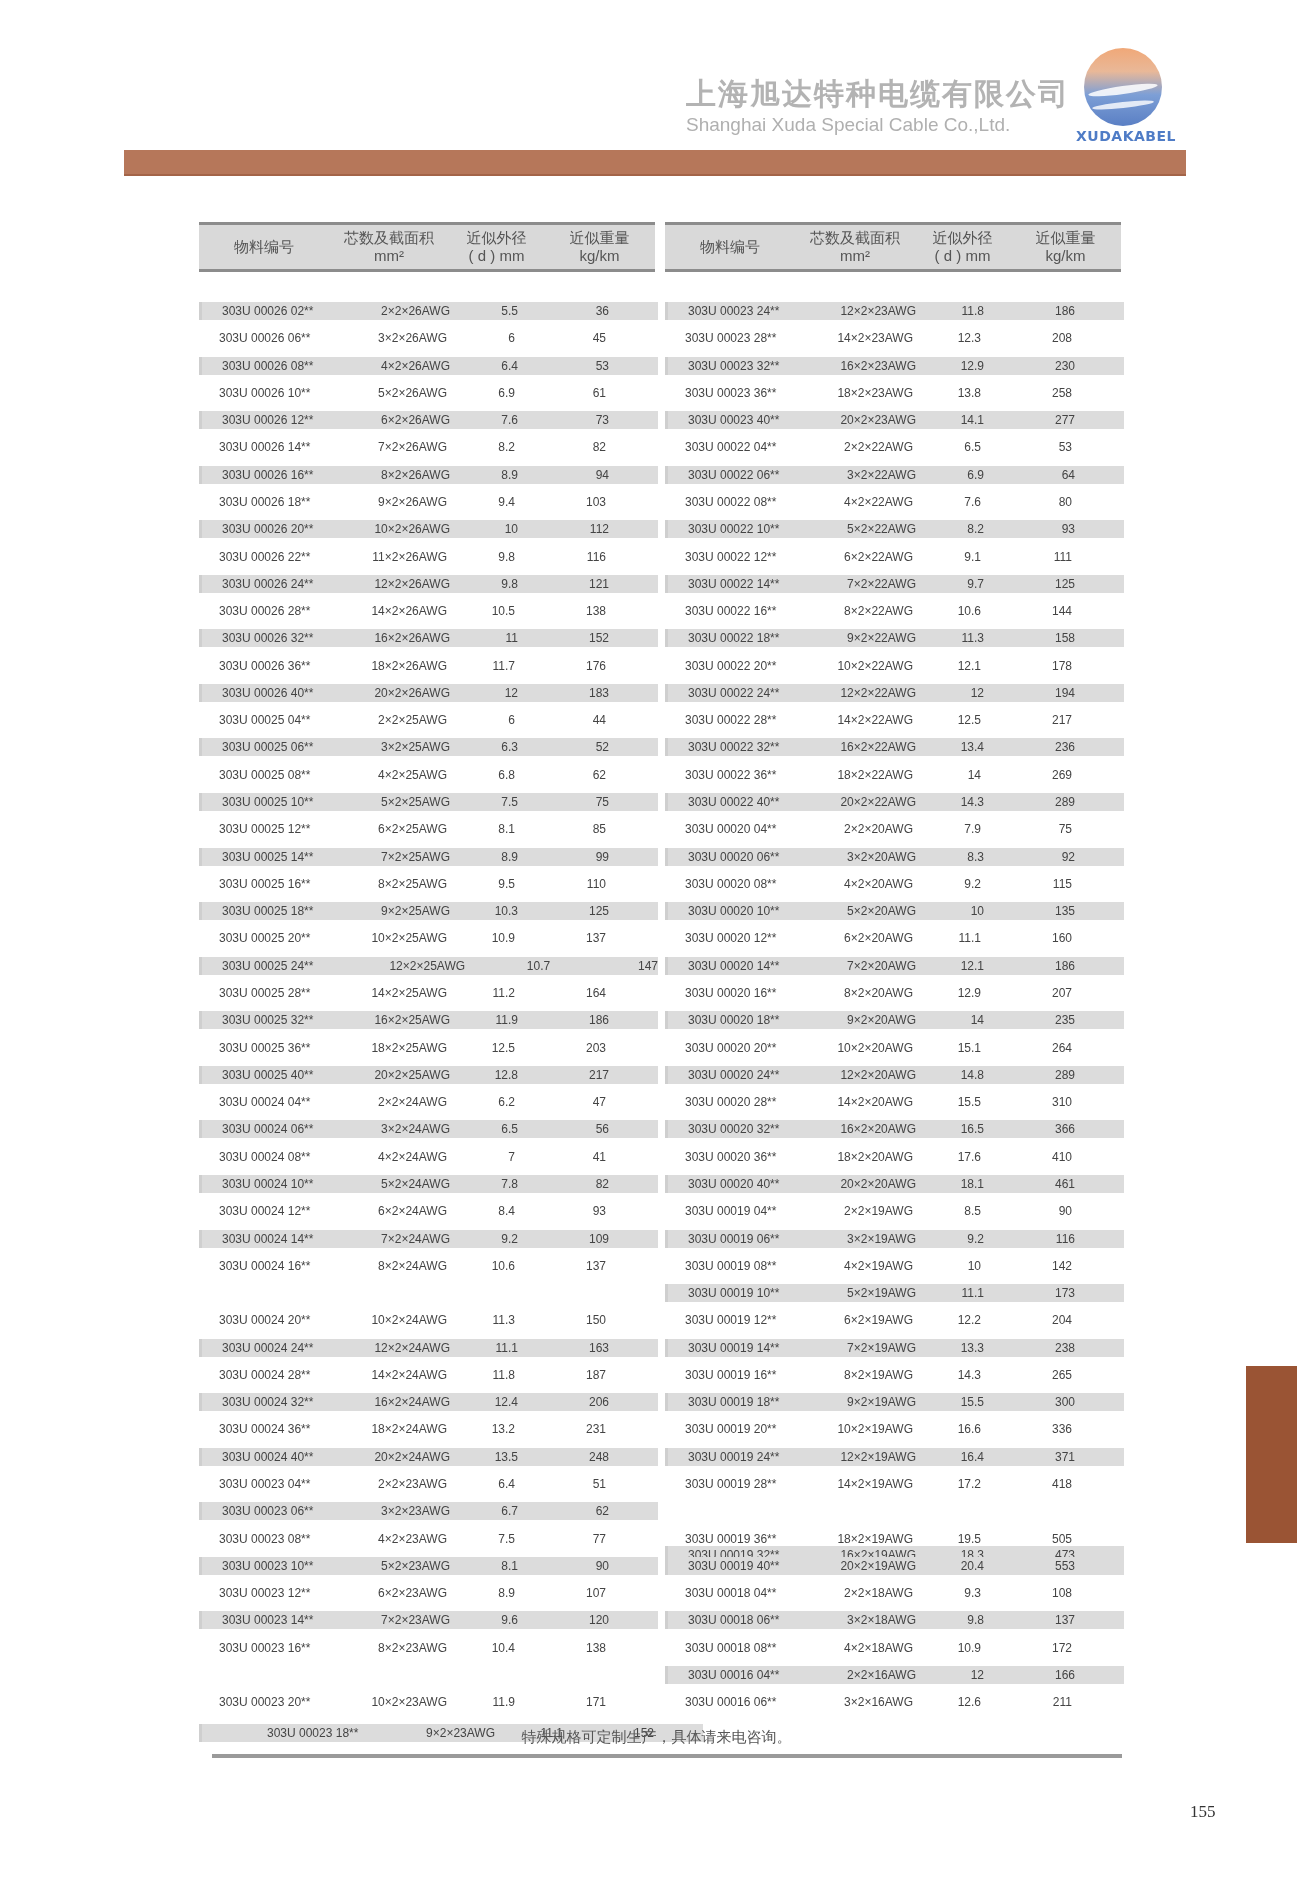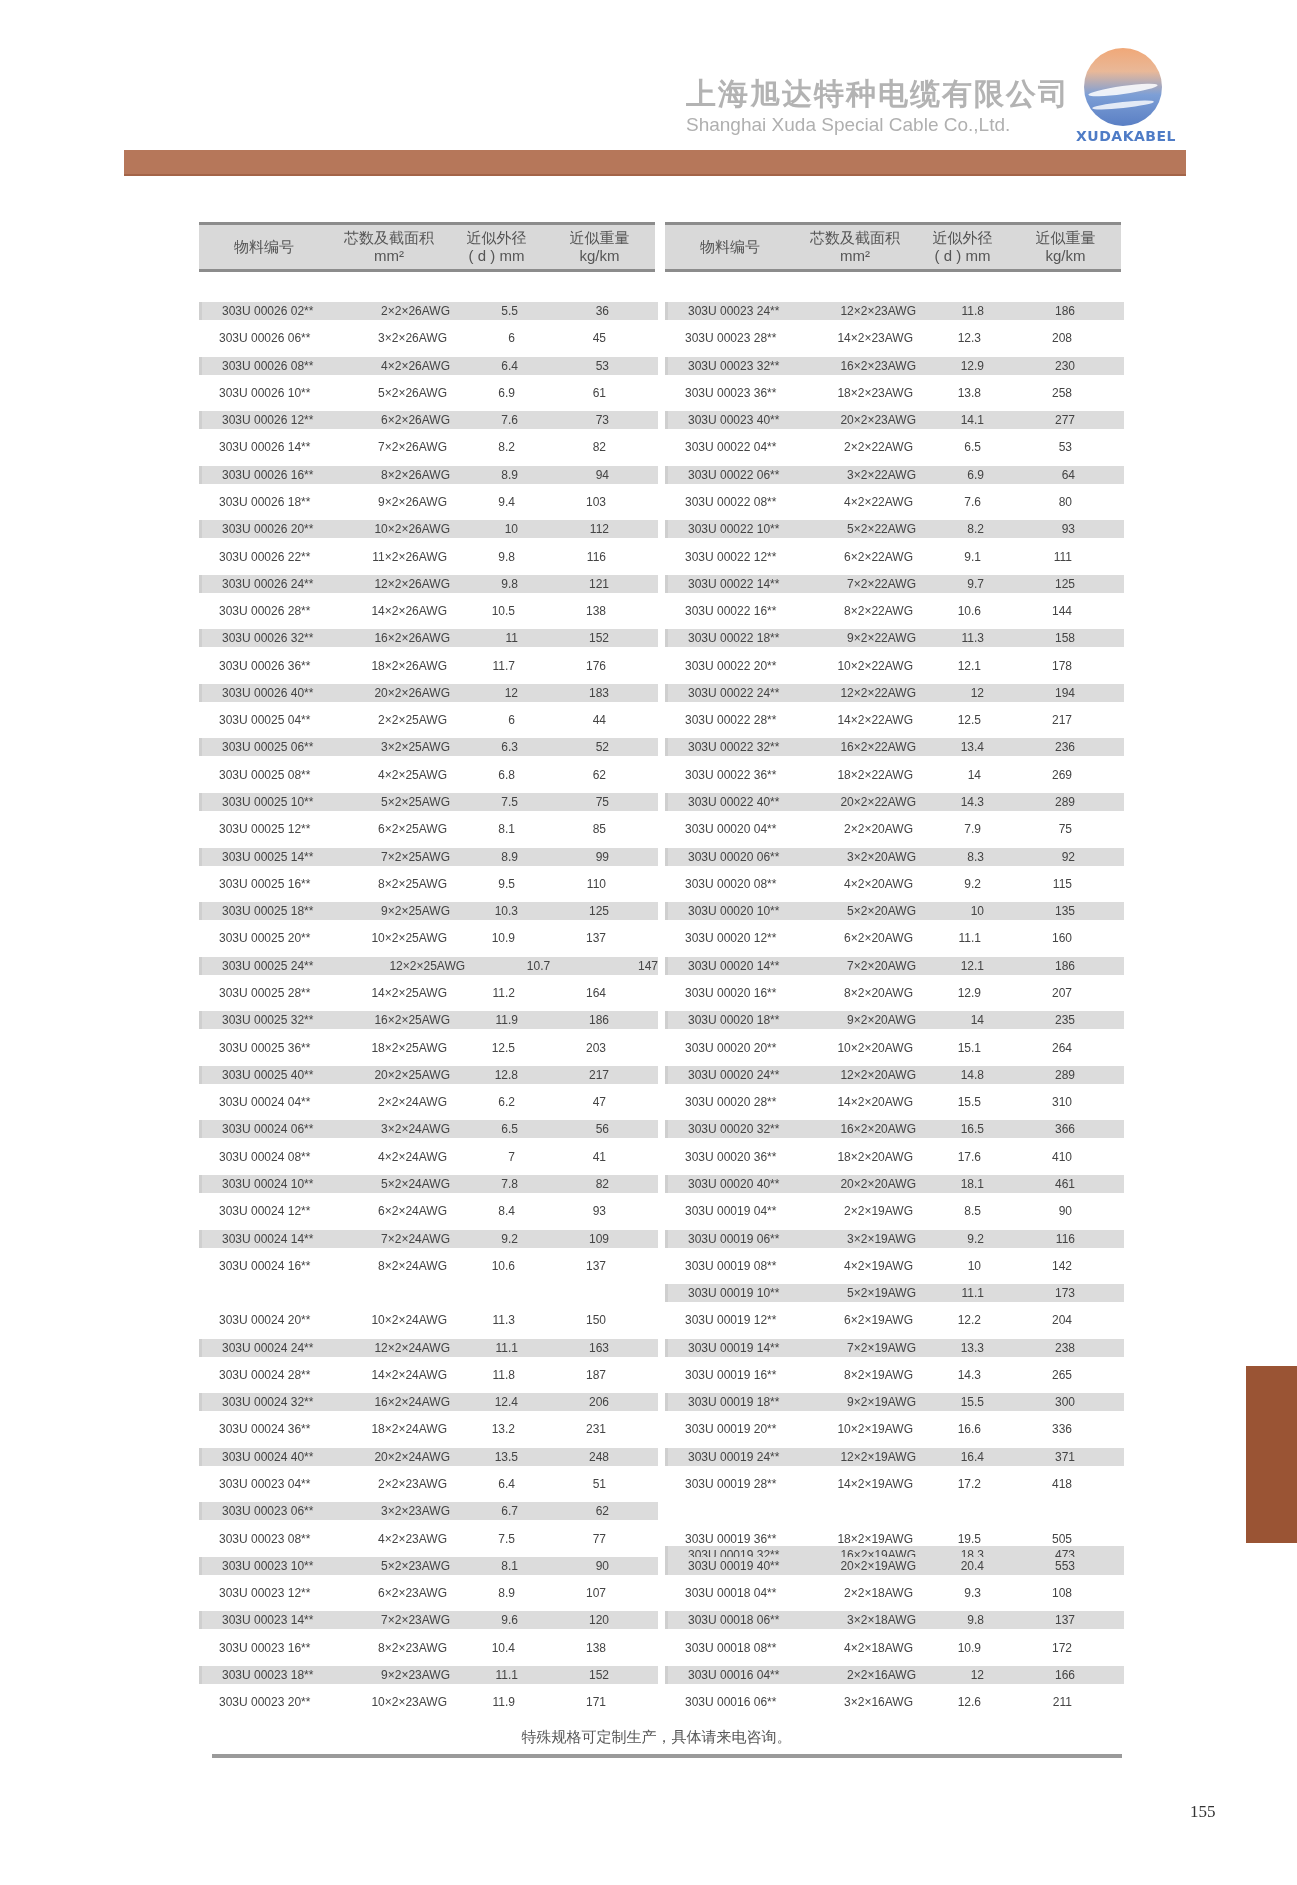--- a/index.html
+++ b/index.html
@@ -382,21 +382,21 @@
         <span class="spec">7×2×23AWG</span>
         <span class="dia">9.6</span>
         <span class="wt">120</span>
       </div>
       <div class="row" style="top: 1336.72px;">
         <span class="code">303U 00023 16**</span>
         <span class="spec">8×2×23AWG</span>
         <span class="dia">10.4</span>
         <span class="wt">138</span>
       </div>
-      <div class="row shaded" style="top: 1364px;">
+      <div class="row shaded" style="top: 1422px; padding-left: 45px;">
         <span class="code">303U 00023 18**</span>
         <span class="spec">9×2×23AWG</span>
         <span class="dia">11.1</span>
         <span class="wt">152</span>
       </div>
       <div class="row" style="top: 1391.28px;">
         <span class="code">303U 00023 20**</span>
         <span class="spec">10×2×23AWG</span>
         <span class="dia">11.9</span>
         <span class="wt">171</span>

